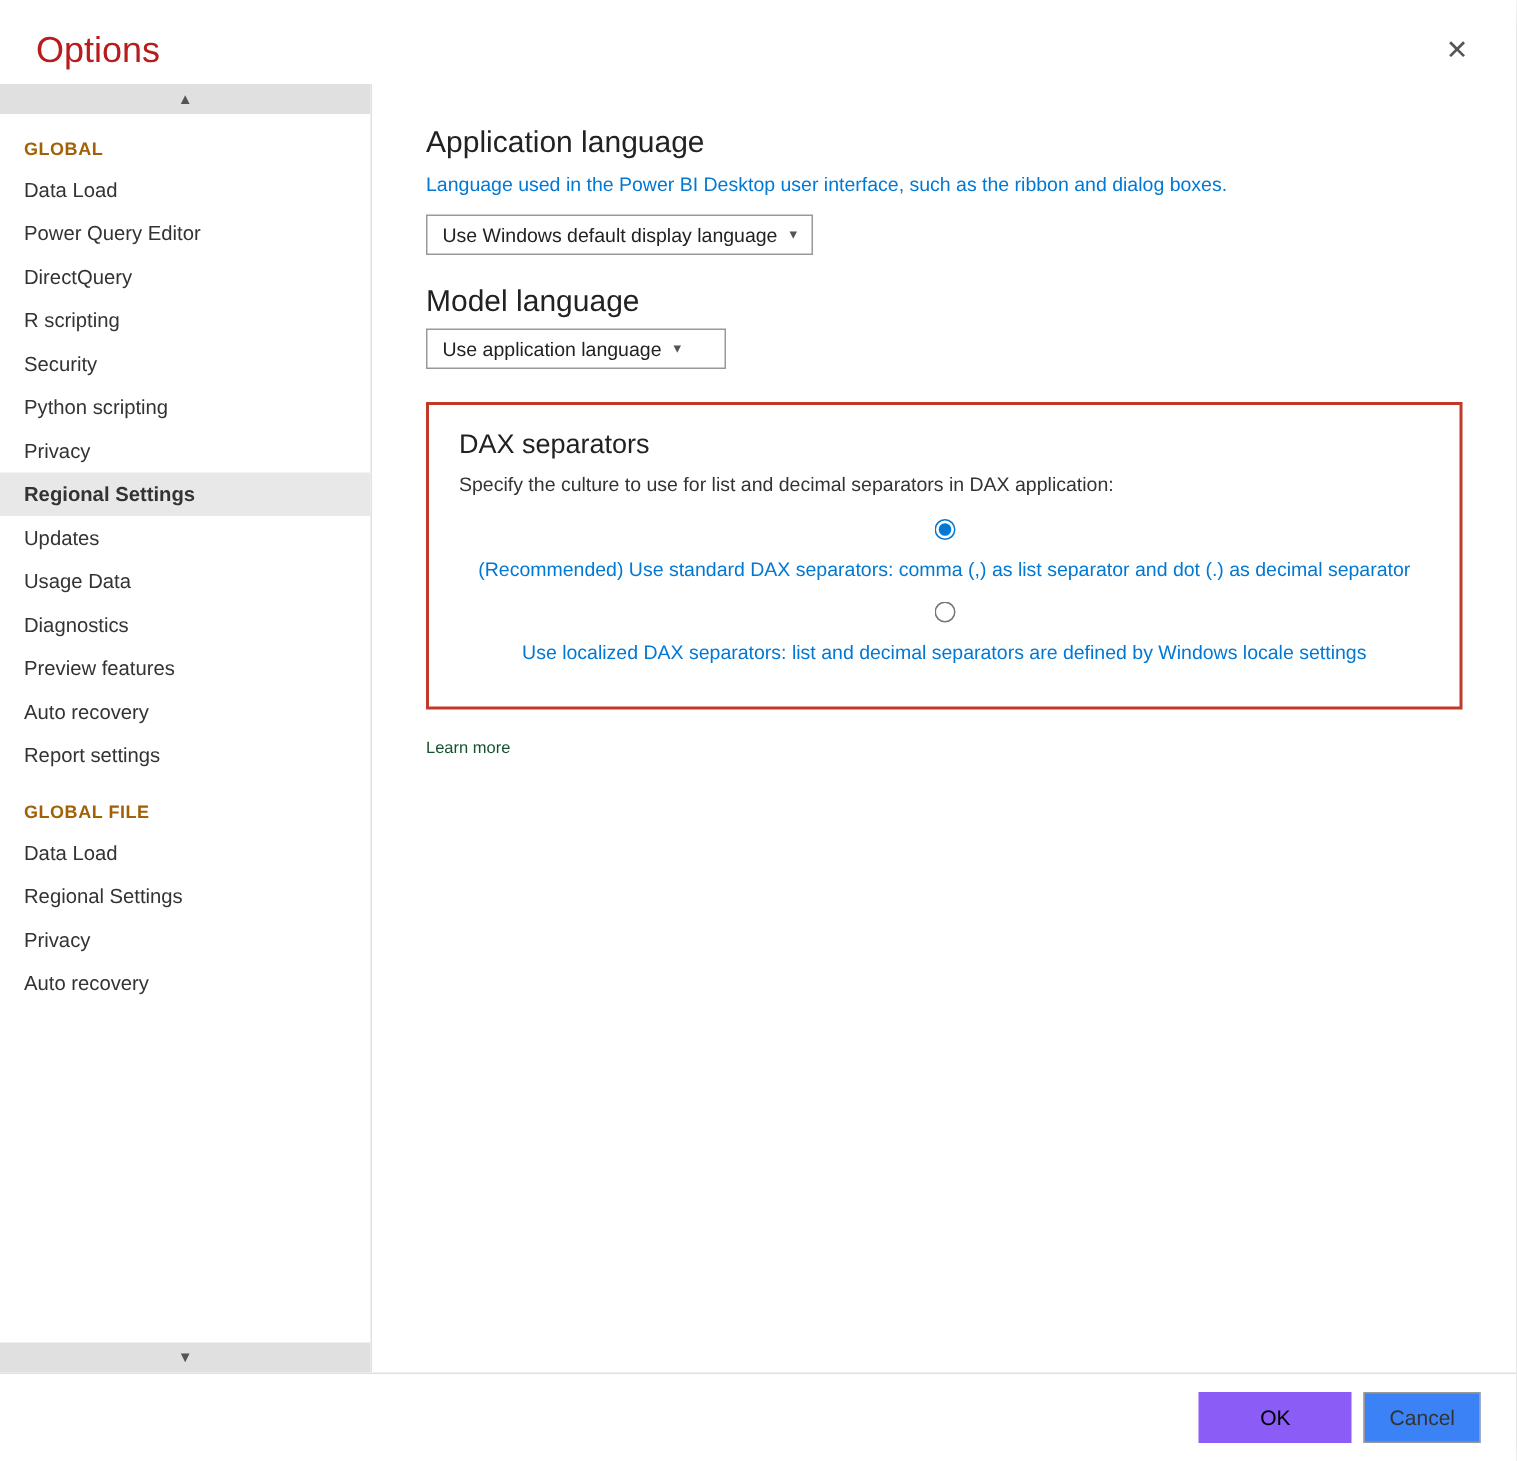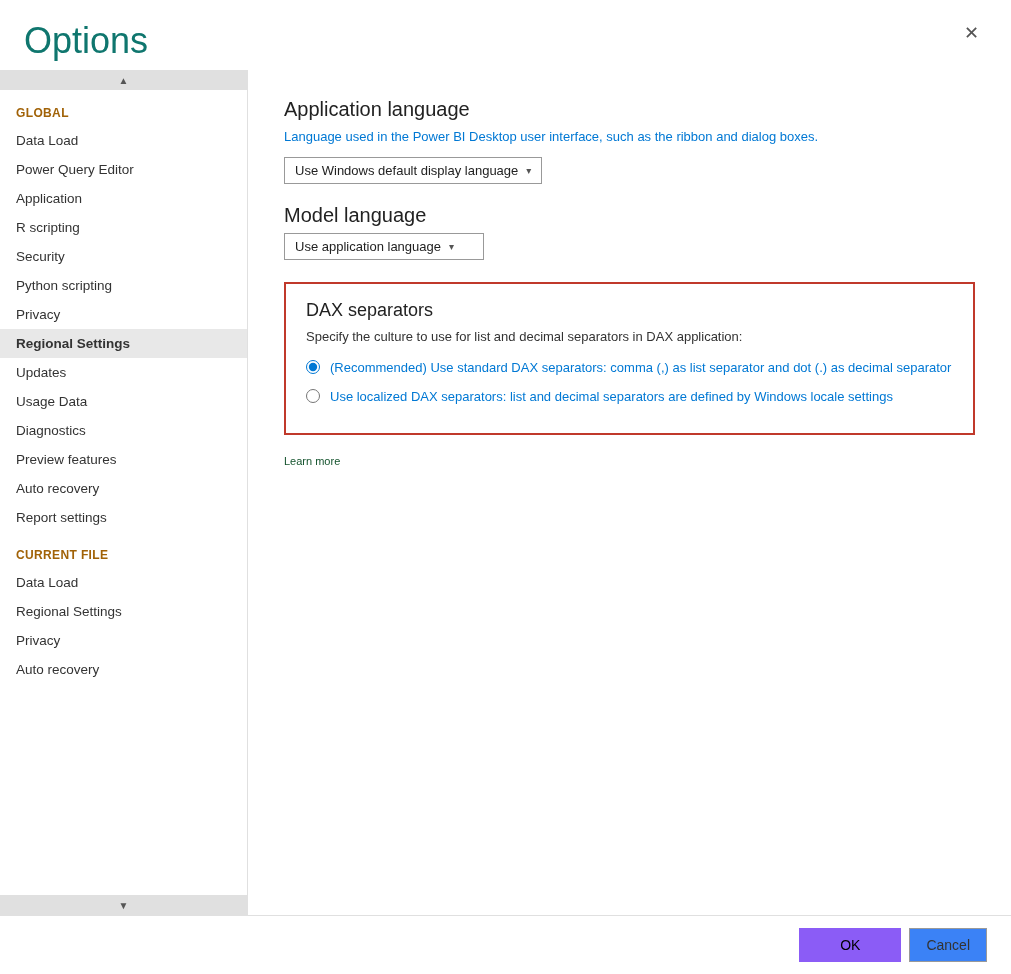--- a/index.html
+++ b/index.html
@@ -21,23 +21,23 @@
       flex-direction: column;
       box-shadow: 0 4px 20px rgba(0,0,0,0.3);
     }
     .dialog-header {
       padding: 20px 24px 8px 24px;
       display: flex;
       align-items: flex-start;
       justify-content: space-between;
     }
     .dialog-title {
-      font-size: 36px;
+      font-size: 24px;
       font-weight: 300;
-      color: #0f766e;
+      color: #b91c1c;
     }
     .close-btn {
       cursor: pointer;
       font-size: 18px;
       color: #555;
       border: none;
       background: none;
       padding: 4px 8px;
       line-height: 1;
     }
@@ -140,25 +140,26 @@
       color: #222;
       margin-bottom: 8px;
     }
     .dax-desc {
       font-size: 13px;
       color: #333;
       margin-bottom: 14px;
     }
     .radio-option {
       display: flex;
-      align-items: flex-start;
+      align-items: center;
       gap: 10px;
       margin-bottom: 10px;
       font-size: 13px;
       color: #333;
+      flex-direction: column;
     }
     .radio-option input[type="radio"] {
       margin-top: 2px;
       width: 14px;
       height: 14px;
       cursor: pointer;
       accent-color: #0078d4;
     }
     .radio-label {
       line-height: 1.5;
@@ -221,34 +222,34 @@
     <button class="close-btn">✕</button>
   </div>
 
   <div class="dialog-body">
     <div class="sidebar">
       <div class="scroll-arrow">▲</div>
       <div class="sidebar-scroll">
         <div class="section-header">GLOBAL</div>
         <div class="sidebar-item">Data Load</div>
         <div class="sidebar-item">Power Query Editor</div>
-        <div class="sidebar-item">Application</div>
+        <div class="sidebar-item">DirectQuery</div>
         <div class="sidebar-item">R scripting</div>
         <div class="sidebar-item">Security</div>
         <div class="sidebar-item">Python scripting</div>
         <div class="sidebar-item">Privacy</div>
         <div class="sidebar-item active">Regional Settings</div>
         <div class="sidebar-item">Updates</div>
         <div class="sidebar-item">Usage Data</div>
         <div class="sidebar-item">Diagnostics</div>
         <div class="sidebar-item">Preview features</div>
         <div class="sidebar-item">Auto recovery</div>
         <div class="sidebar-item">Report settings</div>
 
-        <div class="section-header">CURRENT FILE</div>
+        <div class="section-header">GLOBAL FILE</div>
         <div class="sidebar-item">Data Load</div>
         <div class="sidebar-item">Regional Settings</div>
         <div class="sidebar-item">Privacy</div>
         <div class="sidebar-item">Auto recovery</div>
       </div>
       <div class="scroll-arrow">▼</div>
     </div>
 
     <div class="main-content">
       

